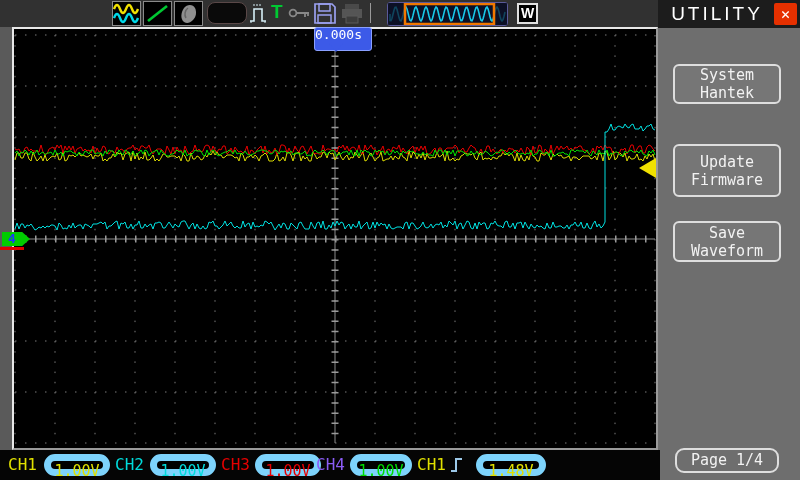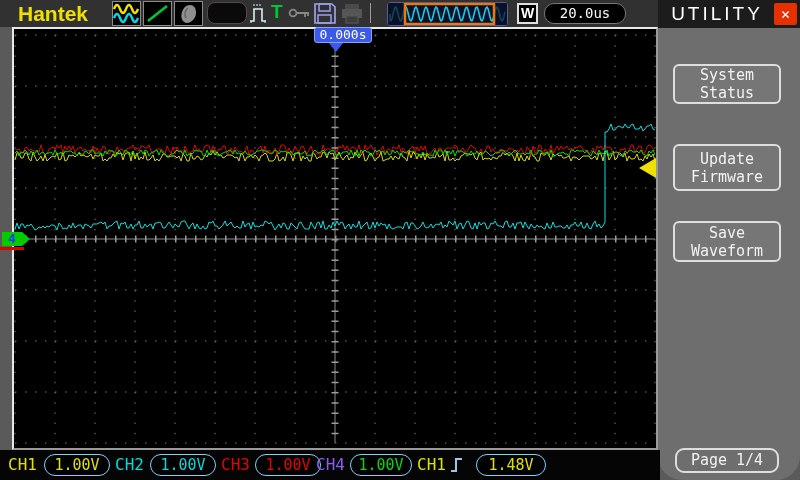--- a/index.html
+++ b/index.html
@@ -27,71 +27,70 @@
     color:#fff;font-weight:bold;font-size:14px;text-align:center;line-height:17px;
     font-family:"Liberation Sans",sans-serif;}
   #time-pill{left:544px;top:3px;width:82px;height:21px;background:#000;border:1px solid #777;
     border-radius:10px;color:#f8f8f8;font-size:14px;text-align:center;line-height:19px;}
 
   
   #display{left:12px;top:27px;width:646px;height:423px;background:#000;
     border-top:2px solid #e8e8e8;border-left:2px solid #e8e8e8;
     border-right:2px solid #9a9a9a;border-bottom:2px solid #9a9a9a;}
   #scope-svg{position:absolute;left:0;top:0;}
-  #time-marker{left:300px;top:-2px;width:58px;height:16px;background:#3c5ae8;
+  #time-marker{left:300px;top:-2px;width:58px;height:24px;background:#3c5ae8;
     border:1px solid #8aa0ff;border-radius:3px;color:#fff;font-size:13px;
-    text-align:center;line-height:14px;z-index:5;}
+    text-align:left;line-height:14px;z-index:5;}
   #time-marker-pointer{left:315px;top:14px;width:0;height:0;z-index:5;
     border-left:7px solid transparent;border-right:7px solid transparent;
     border-top:9px solid #3c5ae8;}
   #trigger-arrow{right:0;top:129px;width:0;height:0;z-index:4;
     border-top:10px solid transparent;border-bottom:10px solid transparent;
     border-right:17px solid #f0e000;}
   #ch4-marker{left:2px;top:232px;width:28px;height:14px;background:#00cc00;z-index:6;
     clip-path:polygon(0 0,72% 0,100% 50%,72% 100%,0 100%);
     color:#1a3aff;font-weight:bold;font-size:13px;line-height:14px;padding-left:6px;}
   #ch3-marker-sliver{left:0px;top:247px;width:24px;height:3px;background:#dd0000;z-index:6;}
 
   
-  #sidebar{left:658px;top:0;width:142px;height:480px;background:#6e6e6e;border-radius:24px;}
+  #sidebar{left:658px;top:0;width:142px;height:480px;background:#6e6e6e;}
   #sidebar-header{left:0;top:0;width:142px;height:28px;background:#1c1c1c;}
   #sidebar-title{left:0;top:3px;width:118px;text-align:center;color:#fff;font-size:19px;
     letter-spacing:3px;font-family:"Liberation Sans",sans-serif;}
   #close-button{left:116px;top:3px;width:23px;height:22px;background:#e63000;border-radius:2px;
     color:#fff;font-weight:bold;font-size:15px;text-align:center;line-height:22px;cursor:pointer;}
   .menu-btn{left:15px;width:108px;background:#767676;border:2px solid #dedede;border-radius:6px;
     color:#f2f2f2;font-size:15px;text-align:center;white-space:pre-line;line-height:18px;
     display:flex;align-items:center;justify-content:center;cursor:pointer;}
   #btn-0{top:64px;height:40px;}
-  #btn-1{top:144px;height:47px;}
+  #btn-1{top:144px;height:53px;}
   #btn-2{top:221px;height:41px;}
   #btn-3{top:305px;height:38px;}
   #page-btn{left:17px;top:448px;width:104px;height:25px;background:transparent;
     border:2px solid #dedede;border-radius:9px;color:#f2f2f2;font-size:15px;
     text-align:center;line-height:21px;cursor:pointer;}
 
   
   #bottom-bar{left:0;top:450px;width:660px;height:30px;background:#050505;}
   .ch-label{top:5px;font-size:16px;}
-  .pill{top:4px;height:22px;background:#000;border:1px solid #7dd3fc;border-radius:11px;
+  .pill{top:4px;height:22px;background:#000;border:7px solid #7dd3fc;border-radius:11px;
     font-size:15px;text-align:center;line-height:20px;}
   #ch-label-0{left:8px;}   #ch-pill-0{left:44px;width:66px;}
   #ch-label-1{left:115px;} #ch-pill-1{left:150px;width:66px;}
   #ch-label-2{left:221px;} #ch-pill-2{left:255px;width:66px;}
   #ch-label-3{left:316px;} #ch-pill-3{left:350px;width:62px;}
   #trig-source{left:417px;}
   #trig-edge-icon{left:449px;top:4px;}
   #trig-level-pill{left:476px;width:70px;color:#e0e000;}
   #trig-freq-pill{left:547px;width:100px;color:#e0e000;}
 </style>
 </head>
 <body>
 
 <div id="toolbar" class="abs">
-  <div id="logo" class="abs">Hantek</div>
 
   <div class="iconbox abs" style="left:112px">
     <svg width="27" height="23" viewBox="0 0 27 23">
       <path d="M1,7 q3,-8 6,0 q3,8 6,0 q3,-8 6,0 q3,8 6,0" stroke="#f0e000" stroke-width="2.4" fill="none"></path>
       <path d="M1,16 q3,-8 6,0 q3,8 6,0 q3,-8 6,0 q3,8 6,0" stroke="#00d8e8" stroke-width="2.4" fill="none"></path>
     </svg>
   </div>
   <div class="iconbox abs" style="left:143px">
     <svg width="27" height="23" viewBox="0 0 27 23">
       <line x1="4" y1="19" x2="23" y2="4" stroke="#00c832" stroke-width="2.6"></line>
@@ -139,21 +138,20 @@
   <div id="thumbnail" class="abs">
     <svg id="thumb-svg" width="119" height="22" viewBox="0 0 119 22">
         <path d="M2,11 L2,17.6 L3,17.7 L4,15.3 L5,11.3 L6,7.2 L7,4.5 L8,4.2 L9,6.5 L10,10.4 L11,14.6 L12,17.4 L13,17.9 L14,15.7 L15,11.9 L16,7.7 L17,4.7 L18,4.1 L19,6.0 L20,9.8 L21,14.1 L22,17.2 L23,17.9 L24,16.2 L25,12.4 L26,8.2 L27,5.0 L28,4.0 L29,5.7 L30,9.3 L31,13.5 L32,16.9 L33,18.0 L34,16.5 L35,13.0 L36,8.7 L37,5.3 L38,4.0 L39,5.3 L40,8.7 L41,13.0 L42,16.5 L43,18.0 L44,16.9 L45,13.6 L46,9.3 L47,5.7 L48,4.0 L49,5.0 L50,8.2 L51,12.4 L52,16.1 L53,17.9 L54,17.2 L55,14.1 L56,9.9 L57,6.1 L58,4.1 L59,4.7 L60,7.6 L61,11.8 L62,15.7 L63,17.8 L64,17.4 L65,14.6 L66,10.4 L67,6.5 L68,4.2 L69,4.5 L70,7.2 L71,11.3 L72,15.3 L73,17.7 L74,17.6 L75,15.1 L76,11.0 L77,7.0 L78,4.4 L79,4.3 L80,6.7 L81,10.7 L82,14.8 L83,17.5 L84,17.8 L85,15.5 L86,11.6 L87,7.4 L88,4.6 L89,4.1 L90,6.2 L91,10.1 L92,14.3 L93,17.3 L94,17.9 L95,16.0 L96,12.2 L97,8.0 L98,4.9 L99,4.0 L100,5.8 L101,9.5 L102,13.8 L103,17.0 L104,18.0 L105,16.4 L106,12.8 L107,8.5 L108,5.2 L109,4.0 L110,5.5 L111,9.0 L112,13.2 L113,16.7 L114,18.0 L115,16.7 L116,13.3 L117,9.0" stroke="#17c8e8" stroke-width="1.6" fill="none"></path>
         <rect x="0" y="0" width="17" height="22" fill="#0c1026" opacity="0.72"></rect>
         <rect x="106" y="0" width="13" height="22" fill="#0c1026" opacity="0.72"></rect>
         <rect x="17" y="1" width="89" height="20" fill="none" stroke="#f07800" stroke-width="2.5"></rect>
       </svg>
   </div>
 
   <div id="w-badge" class="abs">W</div>
-  <div id="time-pill" class="abs">20.0us</div>
 </div>
 
 <div id="display" class="abs">
   <svg id="scope-svg" width="642" height="419" viewBox="0 0 642 419">
       <line x1="1" y1="6" x2="641" y2="6" stroke="#7a7a7a" stroke-width="1" stroke-dasharray="1.5 8.5"></line>
       <line x1="1" y1="57" x2="641" y2="57" stroke="#7a7a7a" stroke-width="1" stroke-dasharray="1.5 8.5"></line>
       <line x1="1" y1="108" x2="641" y2="108" stroke="#7a7a7a" stroke-width="1" stroke-dasharray="1.5 8.5"></line>
       <line x1="1" y1="159" x2="641" y2="159" stroke="#7a7a7a" stroke-width="1" stroke-dasharray="1.5 8.5"></line>
       <line x1="1" y1="210" x2="641" y2="210" stroke="#7a7a7a" stroke-width="1" stroke-dasharray="1.5 8.5"></line>
       <line x1="1" y1="261" x2="641" y2="261" stroke="#7a7a7a" stroke-width="1" stroke-dasharray="1.5 8.5"></line>
@@ -194,21 +192,21 @@
 
 <div id="ch4-marker" class="abs">4</div>
 <div id="ch3-marker-sliver" class="abs"></div>
 
 <div id="sidebar" class="abs">
   <div id="sidebar-header" class="abs">
     <div id="sidebar-title" class="abs">UTILITY</div>
     <div id="close-button" class="abs">✕</div>
   </div>
   <div id="btn-0" class="menu-btn abs">System
-Status</div>
+Hantek</div>
   <div id="btn-1" class="menu-btn abs">Update
 Firmware</div>
   <div id="btn-2" class="menu-btn abs">Save
 Waveform</div>
   <div id="page-btn" class="abs">Page 1/4</div>
 </div>
 
 <div id="bottom-bar" class="abs">
   <span id="ch-label-0" class="ch-label abs" style="color: rgb(224, 224, 0);">CH1</span>
   <span id="ch-pill-0" class="pill abs" style="color: rgb(224, 224, 0);">1.00V</span>

